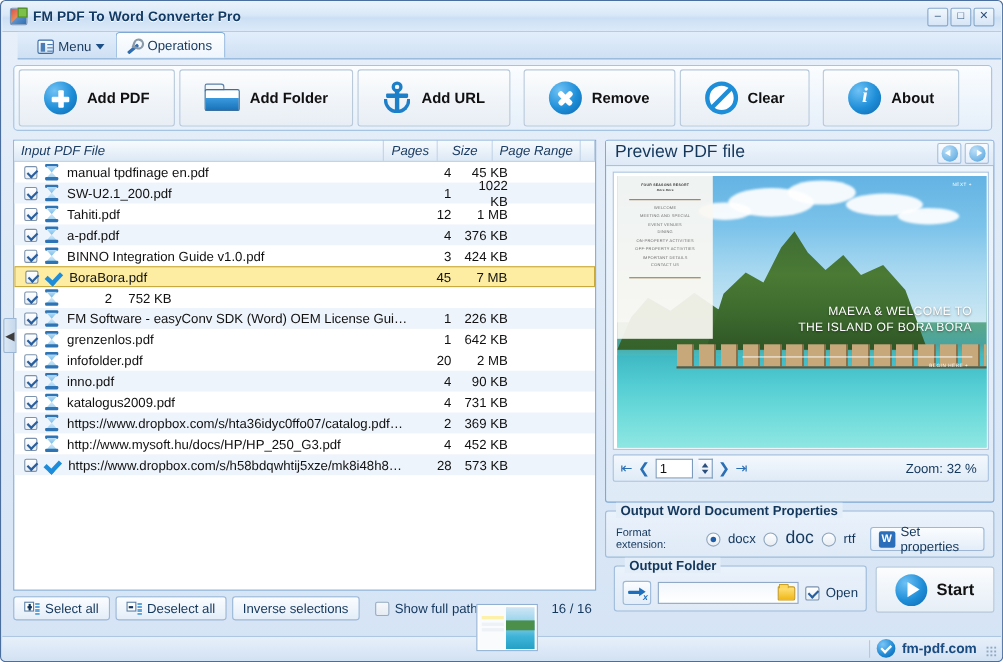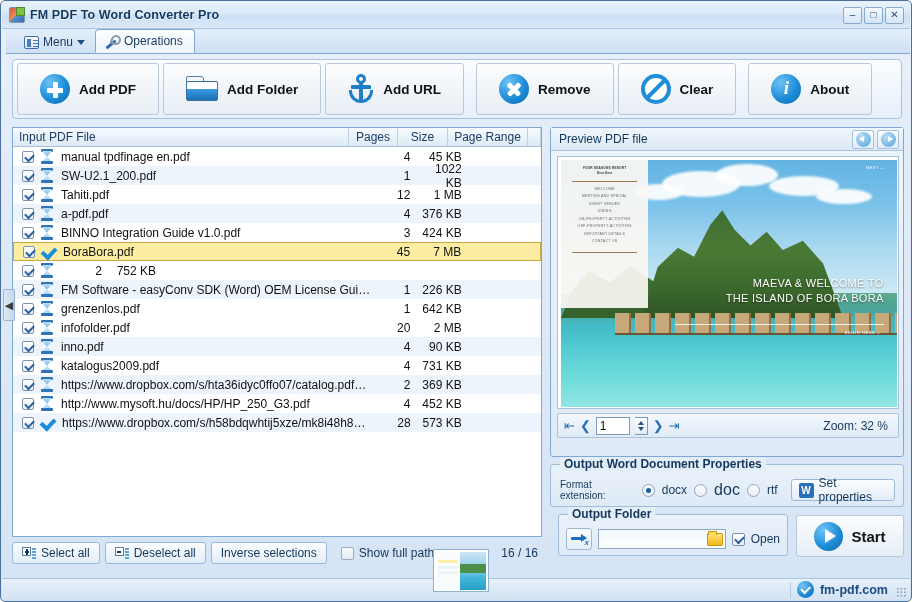--- a/index.html
+++ b/index.html
@@ -44,21 +44,21 @@
   .win-btn {
     width: 19px; height: 17px;
     background: linear-gradient(to bottom,#f2f7fd,#d6e5f6);
     border: 1px solid #89a9cc; border-radius: 2px;
     display: flex; align-items: center; justify-content: center;
     color: #2a4f7d; font-size: 10px; line-height: 1;
   }
 
   
   .tabstrip {
-    position: absolute; left: 5px; top: 28px; right: 1px; height: 25px;
+    position: absolute; left: 15px; top: 28px; right: 1px; height: 25px;
     display: flex; align-items: flex-end; padding-left: 14px;
     border-bottom: 1px solid #7fa8d4;
     background: linear-gradient(to bottom,#e2eefb,#cfe0f4);
   }
   .menu-btn {
     display: flex; align-items: center; gap: 4px;
     height: 20px; padding: 0 7px 0 4px; margin-bottom: 1px;
     color: #16395e; font-size: 12px;
   }
   .menu-glyph {
@@ -153,20 +153,21 @@
   .lp-head {
     display: flex; height: 19px;
     background: linear-gradient(to bottom,#f3f8fd,#dbe7f5);
     border-bottom: 1px solid #a8c2dd;
   }
   .lp-head .col {
     border-right: 1px solid #bed0e4;
     display: flex; align-items: center;
     font-size: 12px; color: #1c3d63; padding: 0 6px;
     background: linear-gradient(to bottom,#f7fbfe,#dde9f6);
+    font-style: italic;
   }
   .col.c-name { width: 336px; justify-content: flex-start; }
   .col.c-pages { width: 49px; justify-content: center; }
   .col.c-size { width: 50px; justify-content: center; }
   .col.c-range { width: 80px; justify-content: center; }
   .col.c-tail { flex: 1; }
   .rows { position: relative; height: 389px; overflow: hidden; }
   .row {
     display: flex; align-items: center; height: 19px;
     font-size: 12px; color: #111;
@@ -254,21 +255,21 @@
   .thumb-pop .tr:after{content:"";position:absolute;left:0;top:12px;width:100%;height:9px;background:#4b8f4b;}
 
   
   .preview-box {
     position: absolute; left: 549px; top: 126px; width: 354px; height: 330px;
     background: linear-gradient(to bottom,#eef5fc,#dfeaf7);
     border: 1px solid #7fa8d4; border-radius: 3px;
   }
   .pv-head {
     height: 23px; display: flex; align-items: center; padding: 0 4px 0 8px;
-    font-size: 12px; color: #14375c;
+    font-size: 16px; color: #14375c;
     background: linear-gradient(to bottom,#f0f6fc,#dde9f6);
     border-bottom: 1px solid #a8c2dd;
   }
   .navbtns { margin-left: auto; display: flex; gap: 3px; }
   .navbtn {
     width: 22px; height: 19px; border: 1px solid #a4c0dd; border-radius: 2px;
     background: linear-gradient(to bottom,#fafcff,#e4eef9);
     display: flex; align-items: center; justify-content: center;
   }
   .arrow-circ {

